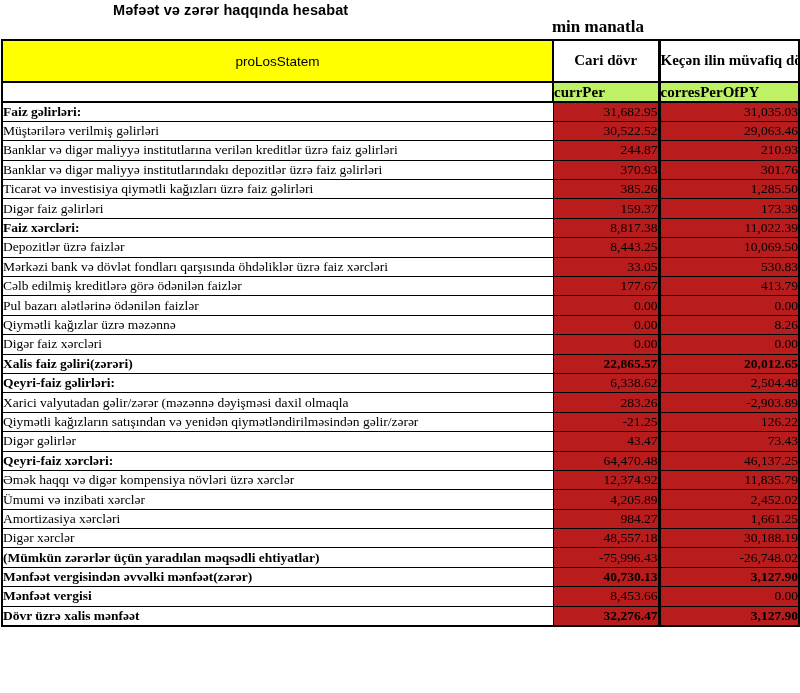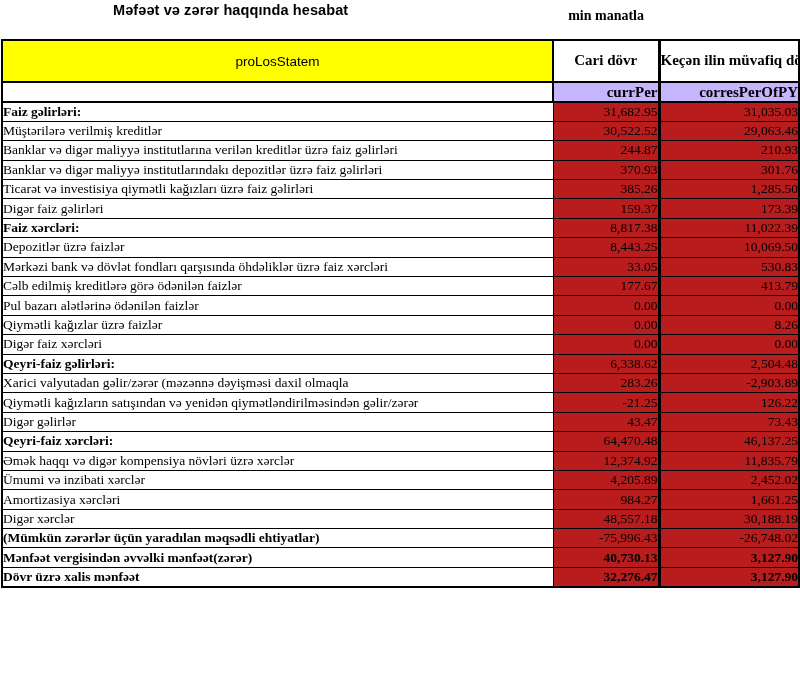--- a/index.html
+++ b/index.html
@@ -23,25 +23,25 @@
     left: 113px;
     top: 2px;
     font-family: "Liberation Sans", sans-serif;
     font-weight: bold;
     font-size: 14.5px;
     letter-spacing: 0.1px;
     white-space: nowrap;
   }
   .unit-note {
     position: absolute;
-    top: 8px;
+    top: 17px;
     right: 3px;
     font-family: "Liberation Serif", serif;
     font-weight: bold;
-    font-size: 14px;
+    font-size: 17px;
     white-space: nowrap;
   }
   table.pl-table {
     position: absolute;
     left: 1px;
     top: 39px;
     width: 797px;
     border-collapse: collapse;
     table-layout: fixed;
     border: 2px solid #000;
@@ -73,25 +73,25 @@
     background: #ffffff;
     font-family: "Liberation Serif", serif;
     font-weight: bold;
     font-size: 15px;
     text-align: center;
     vertical-align: middle;
     white-space: normal;
     line-height: 1.3;
   }
   td.subhdr {
-    background: #c4b5fd;
+    background: #bef264;
     font-family: "Liberation Serif", serif;
     font-weight: bold;
     font-size: 15px;
-    text-align: right;
+    text-align: left;
     vertical-align: middle;
   }
   td.blank-cell { background: #ffffff; }
   tr.data-row { height: 19.4px; }
   td.label {
     background: #ffffff;
     font-size: 13.5px;
     text-align: left;
     vertical-align: middle;
     padding-left: 3px;
@@ -133,21 +133,21 @@
         <td class="subhdr col3">corresPerOfPY</td>
       </tr>
     </thead>
     <tbody>
         <tr class="data-row">
           <td class="label bold">Faiz gəlirləri:</td>
           <td class="num">31,682.95</td>
           <td class="num col3">31,035.03</td>
         </tr>
         <tr class="data-row">
-          <td class="label">Müştərilərə verilmiş kreditlər</td>
+          <td class="label">Müştərilərə verilmiş gəlirləri</td>
           <td class="num">30,522.52</td>
           <td class="num col3">29,063.46</td>
         </tr>
         <tr class="data-row">
           <td class="label">Banklar və digər maliyyə institutlarına verilən kreditlər üzrə faiz gəlirləri</td>
           <td class="num">244.87</td>
           <td class="num col3">210.93</td>
         </tr>
         <tr class="data-row">
           <td class="label">Banklar və digər maliyyə institutlarındakı depozitlər üzrə faiz gəlirləri</td>
@@ -183,30 +183,35 @@
           <td class="label">Cəlb edilmiş kreditlərə görə ödənilən faizlər</td>
           <td class="num">177.67</td>
           <td class="num col3">413.79</td>
         </tr>
         <tr class="data-row">
           <td class="label">Pul bazarı alətlərinə ödənilən faizlər</td>
           <td class="num">0.00</td>
           <td class="num col3">0.00</td>
         </tr>
         <tr class="data-row">
-          <td class="label">Qiymətli kağızlar üzrə faizlər</td>
+          <td class="label">Qiymətli kağızlar üzrə məzənnə</td>
           <td class="num">0.00</td>
           <td class="num col3">8.26</td>
         </tr>
         <tr class="data-row">
           <td class="label">Digər faiz xərcləri</td>
           <td class="num">0.00</td>
           <td class="num col3">0.00</td>
         </tr>
         <tr class="data-row">
+          <td class="label bold">Xalis faiz gəliri(zərəri)</td>
+          <td class="num bold">22,865.57</td>
+          <td class="num col3 bold">20,012.65</td>
+        </tr>
+        <tr class="data-row">
           <td class="label bold">Qeyri-faiz gəlirləri:</td>
           <td class="num">6,338.62</td>
           <td class="num col3">2,504.48</td>
         </tr>
         <tr class="data-row">
           <td class="label">Xarici valyutadan gəlir/zərər (məzənnə dəyişməsi daxil olmaqla</td>
           <td class="num">283.26</td>
           <td class="num col3">-2,903.89</td>
         </tr>
         <tr class="data-row">
@@ -248,20 +253,25 @@
           <td class="label bold">(Mümkün zərərlər üçün yaradılan məqsədli ehtiyatlar)</td>
           <td class="num">-75,996.43</td>
           <td class="num col3">-26,748.02</td>
         </tr>
         <tr class="data-row">
           <td class="label bold">Mənfəət vergisindən əvvəlki mənfəət(zərər)</td>
           <td class="num bold">40,730.13</td>
           <td class="num col3 bold">3,127.90</td>
         </tr>
         <tr class="data-row">
+          <td class="label bold">Mənfəət vergisi</td>
+          <td class="num">8,453.66</td>
+          <td class="num col3">0.00</td>
+        </tr>
+        <tr class="data-row">
           <td class="label bold">Dövr üzrə xalis mənfəət</td>
           <td class="num bold">32,276.47</td>
           <td class="num col3 bold">3,127.90</td>
         </tr>
       </tbody>
   </table>
 
 </div>
 
 </body></html>

